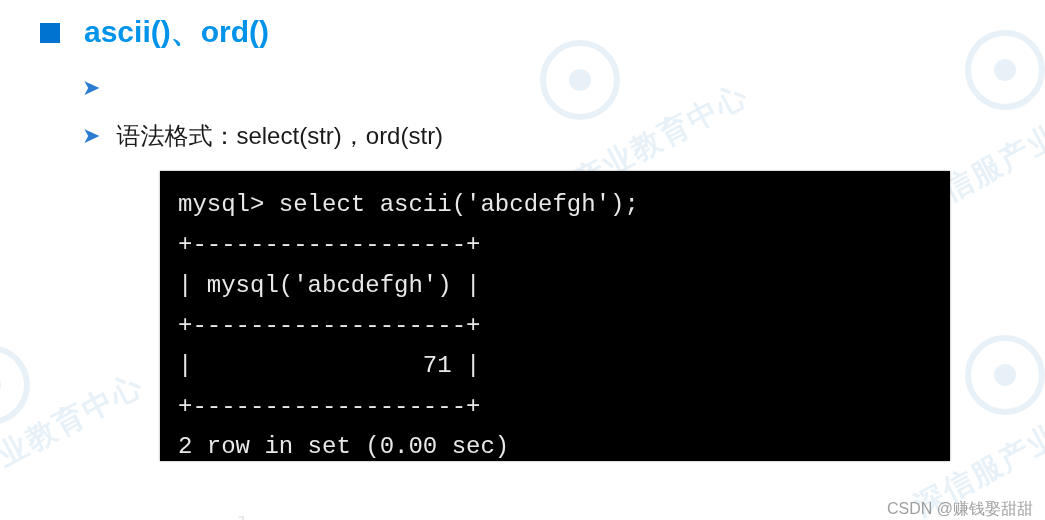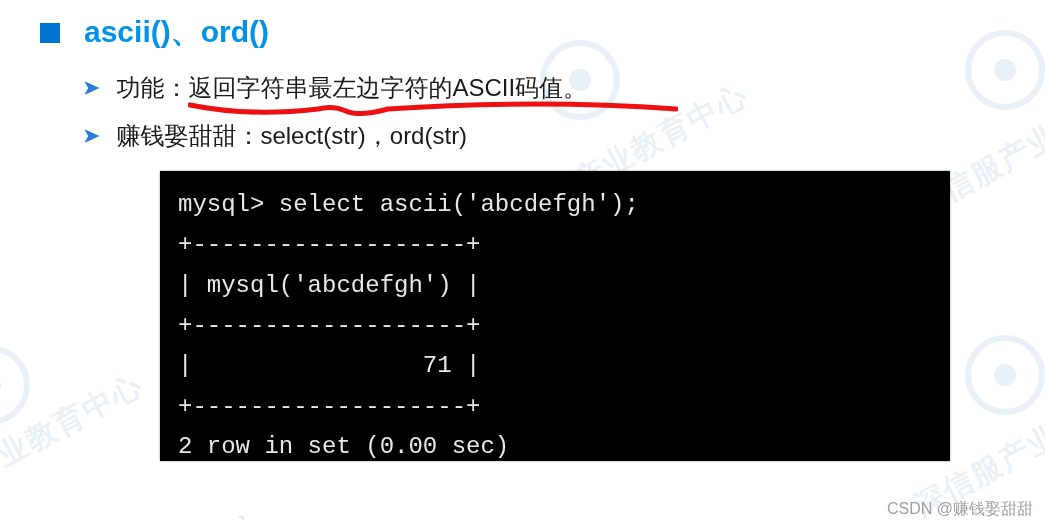--- a/index.html
+++ b/index.html
@@ -124,33 +124,26 @@
 
 <div class="content">
 
   <div class="heading-row">
     <div class="square-bullet"></div>
     <div class="heading-text">ascii()、ord()</div>
   </div>
 
   <div class="bullet-line">
     <span class="arrow-bullet">➤</span>
-    <span class="bullet-text">
-      <span>功能：</span><span class="underline-wrap"><span>返回字符串最左边字符的ASCII码值。</span>
-        <svg class="red-underline" viewBox="0 0 490 24" style="left:0; top:26px;">
-          <path d="M2 8 Q 60 20 130 12 Q 145 8 158 14 Q 170 20 200 12 Q 350 2 488 12" stroke="#e11" stroke-width="5" fill="none" stroke-linecap="round"></path>
-        </svg>
-      </span>
-    </span>
   </div>
 
   <div class="bullet-line">
     <span class="arrow-bullet">➤</span>
     <span class="bullet-text">
-      <span>赚钱娶甜甜：</span><span>select(str)，ord(str)</span>
+      <span>语法格式：</span><span>select(str)，ord(str)</span>
     </span>
   </div>
 
   <div class="terminal"><span>mysql&gt; select ascii('abcdefgh');</span>
 <span>+-------------------+</span>
 <span>| mysql('abcdefgh') |</span>
 <span>+-------------------+</span>
 <span>|                71 |</span>
 <span>+-------------------+</span>
 <span>2 row in set (0.00 sec)</span>

